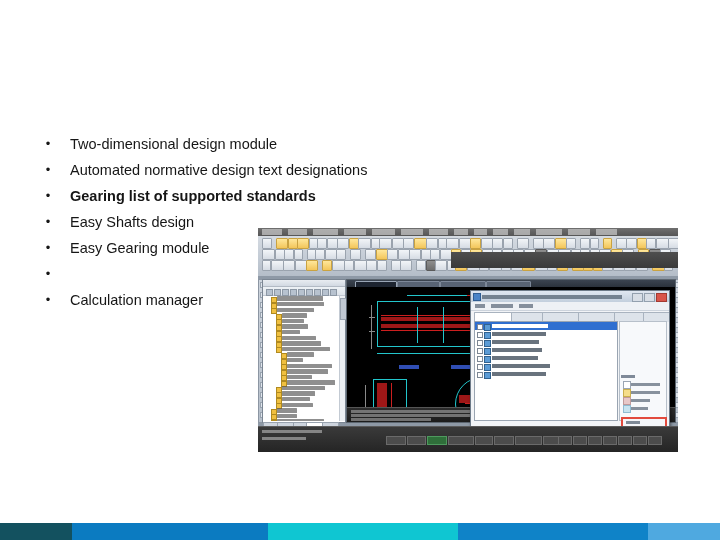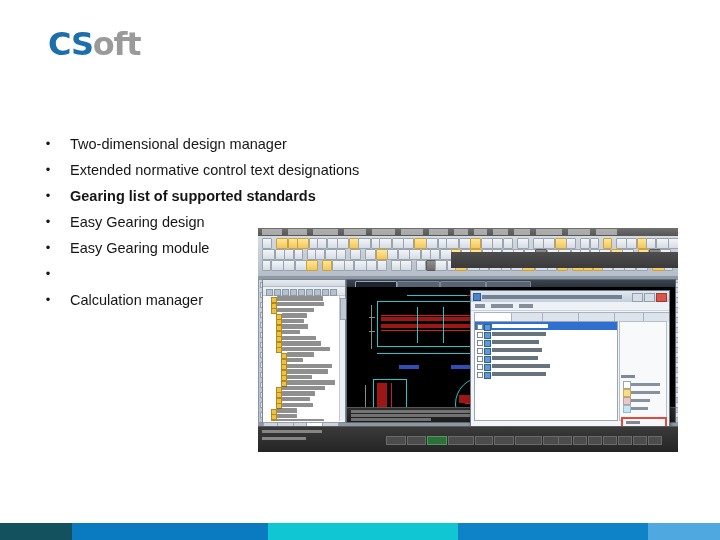--- a/index.html
+++ b/index.html
@@ -499,41 +499,38 @@
     position: absolute;
     top: 0;
     height: 17px;
   }
 </style>
 </head>
 <body>
 
 <div class="slide">
 
-  <div class="logo">
-    <span class="cs">CS</span><span class="oft">oft</span>
-  </div>
 
 
   <div class="bullets">
     <div class="bullet-row">
       <span class="dot">•</span>
-      <span class="label">Two-dimensional design manager</span>
+      <span class="label">Two-dimensional design module</span>
     </div>
     <div class="bullet-row">
       <span class="dot">•</span>
-      <span class="label">Extended normative control text designations</span>
+      <span class="label">Automated normative design text designations</span>
     </div>
     <div class="bullet-row bold">
       <span class="dot">•</span>
       <span class="label">Gearing list of supported standards</span>
     </div>
     <div class="bullet-row">
       <span class="dot">•</span>
-      <span class="label">Easy Gearing design</span>
+      <span class="label">Easy Shafts design</span>
     </div>
     <div class="bullet-row">
       <span class="dot">•</span>
       <span class="label">Easy Gearing module</span>
     </div>
     <div class="bullet-row">
       <span class="dot">•</span>
     </div>
     <div class="bullet-row">
       <span class="dot">•</span>

